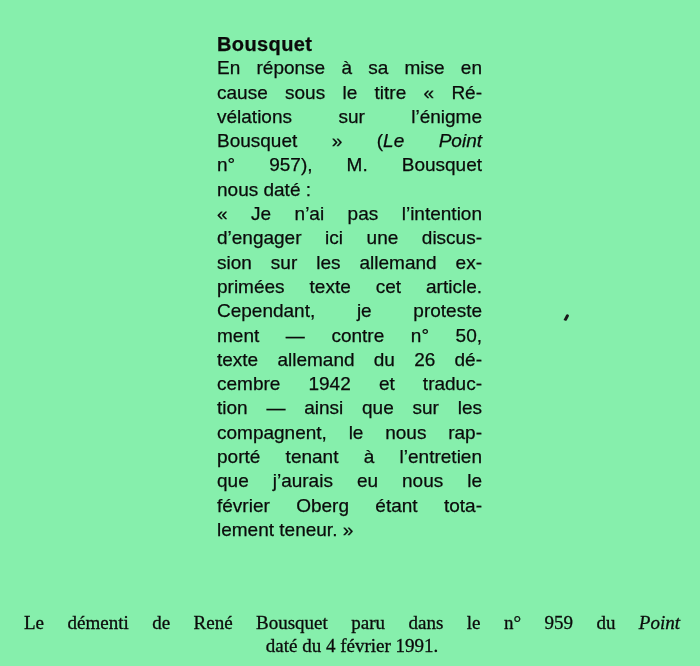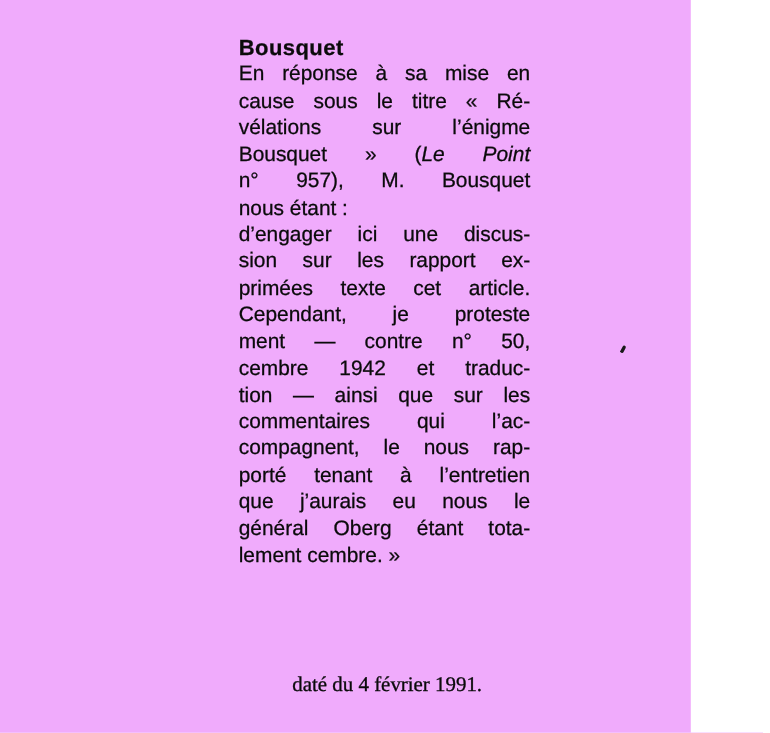--- a/index.html
+++ b/index.html
@@ -1,20 +1,20 @@
 <!DOCTYPE html>
 <html><head>
 <meta charset="utf-8">
 <style>
   html, body { margin: 0; padding: 0; }
   .page {
     position: relative;
-    width: 628px;
+    width: 700px;
     height: 666px;
-    background: #f0abfc;
+    background: #86efac;
     overflow: hidden;
     color: #0b0b0b;
   }
   .column {
     position: absolute;
     left: 217px;
     top: 32px;
     width: 265px;
     font-family: "Liberation Sans", sans-serif;
     font-size: 19px;
@@ -59,36 +59,38 @@
 <div class="page">
 
   <div class="column">
     <div class="tline align-left article-title">Bousquet</div>
     <div>
         <div class="tline align-justify"><span>En réponse à sa mise en</span></div>
         <div class="tline align-justify"><span>cause sous le titre « Ré-</span></div>
         <div class="tline align-justify"><span>vélations sur l’énigme</span></div>
         <div class="tline align-justify"><span>Bousquet » (</span><em>Le Point</em></div>
         <div class="tline align-justify"><span>n° 957), M. Bousquet</span></div>
-        <div class="tline align-left"><span>nous étant :</span></div>
+        <div class="tline align-left"><span>nous daté :</span></div>
+        <div class="tline align-justify"><span>« Je n’ai pas l’intention</span></div>
         <div class="tline align-justify"><span>d’engager ici une discus-</span></div>
-        <div class="tline align-justify"><span>sion sur les rapport ex-</span></div>
+        <div class="tline align-justify"><span>sion sur les allemand ex-</span></div>
         <div class="tline align-justify"><span>primées texte cet article.</span></div>
         <div class="tline align-justify"><span>Cependant, je proteste</span></div>
         <div class="tline align-justify"><span>ment — contre n° 50,</span></div>
+        <div class="tline align-justify"><span>texte allemand du 26 dé-</span></div>
         <div class="tline align-justify"><span>cembre 1942 et traduc-</span></div>
         <div class="tline align-justify"><span>tion — ainsi que sur les</span></div>
-        <div class="tline align-justify"><span>commentaires qui l’ac-</span></div>
         <div class="tline align-justify"><span>compagnent, le nous rap-</span></div>
         <div class="tline align-justify"><span>porté tenant à l’entretien</span></div>
         <div class="tline align-justify"><span>que j’aurais eu nous le</span></div>
-        <div class="tline align-justify"><span>général Oberg étant tota-</span></div>
-        <div class="tline align-left"><span>lement cembre. »</span></div>
+        <div class="tline align-justify"><span>février Oberg étant tota-</span></div>
+        <div class="tline align-left"><span>lement teneur. »</span></div>
       </div>
   </div>
 
   <div class="ink-speck"></div>
 
   <div class="caption">
+      <div class="tline align-justify"><span>Le démenti de René Bousquet paru dans le n° 959 du </span><em>Point</em></div>
       <div class="tline align-center"><span>daté du 4 février 1991.</span></div>
     </div>
 
 </div>
 
 </body></html>

